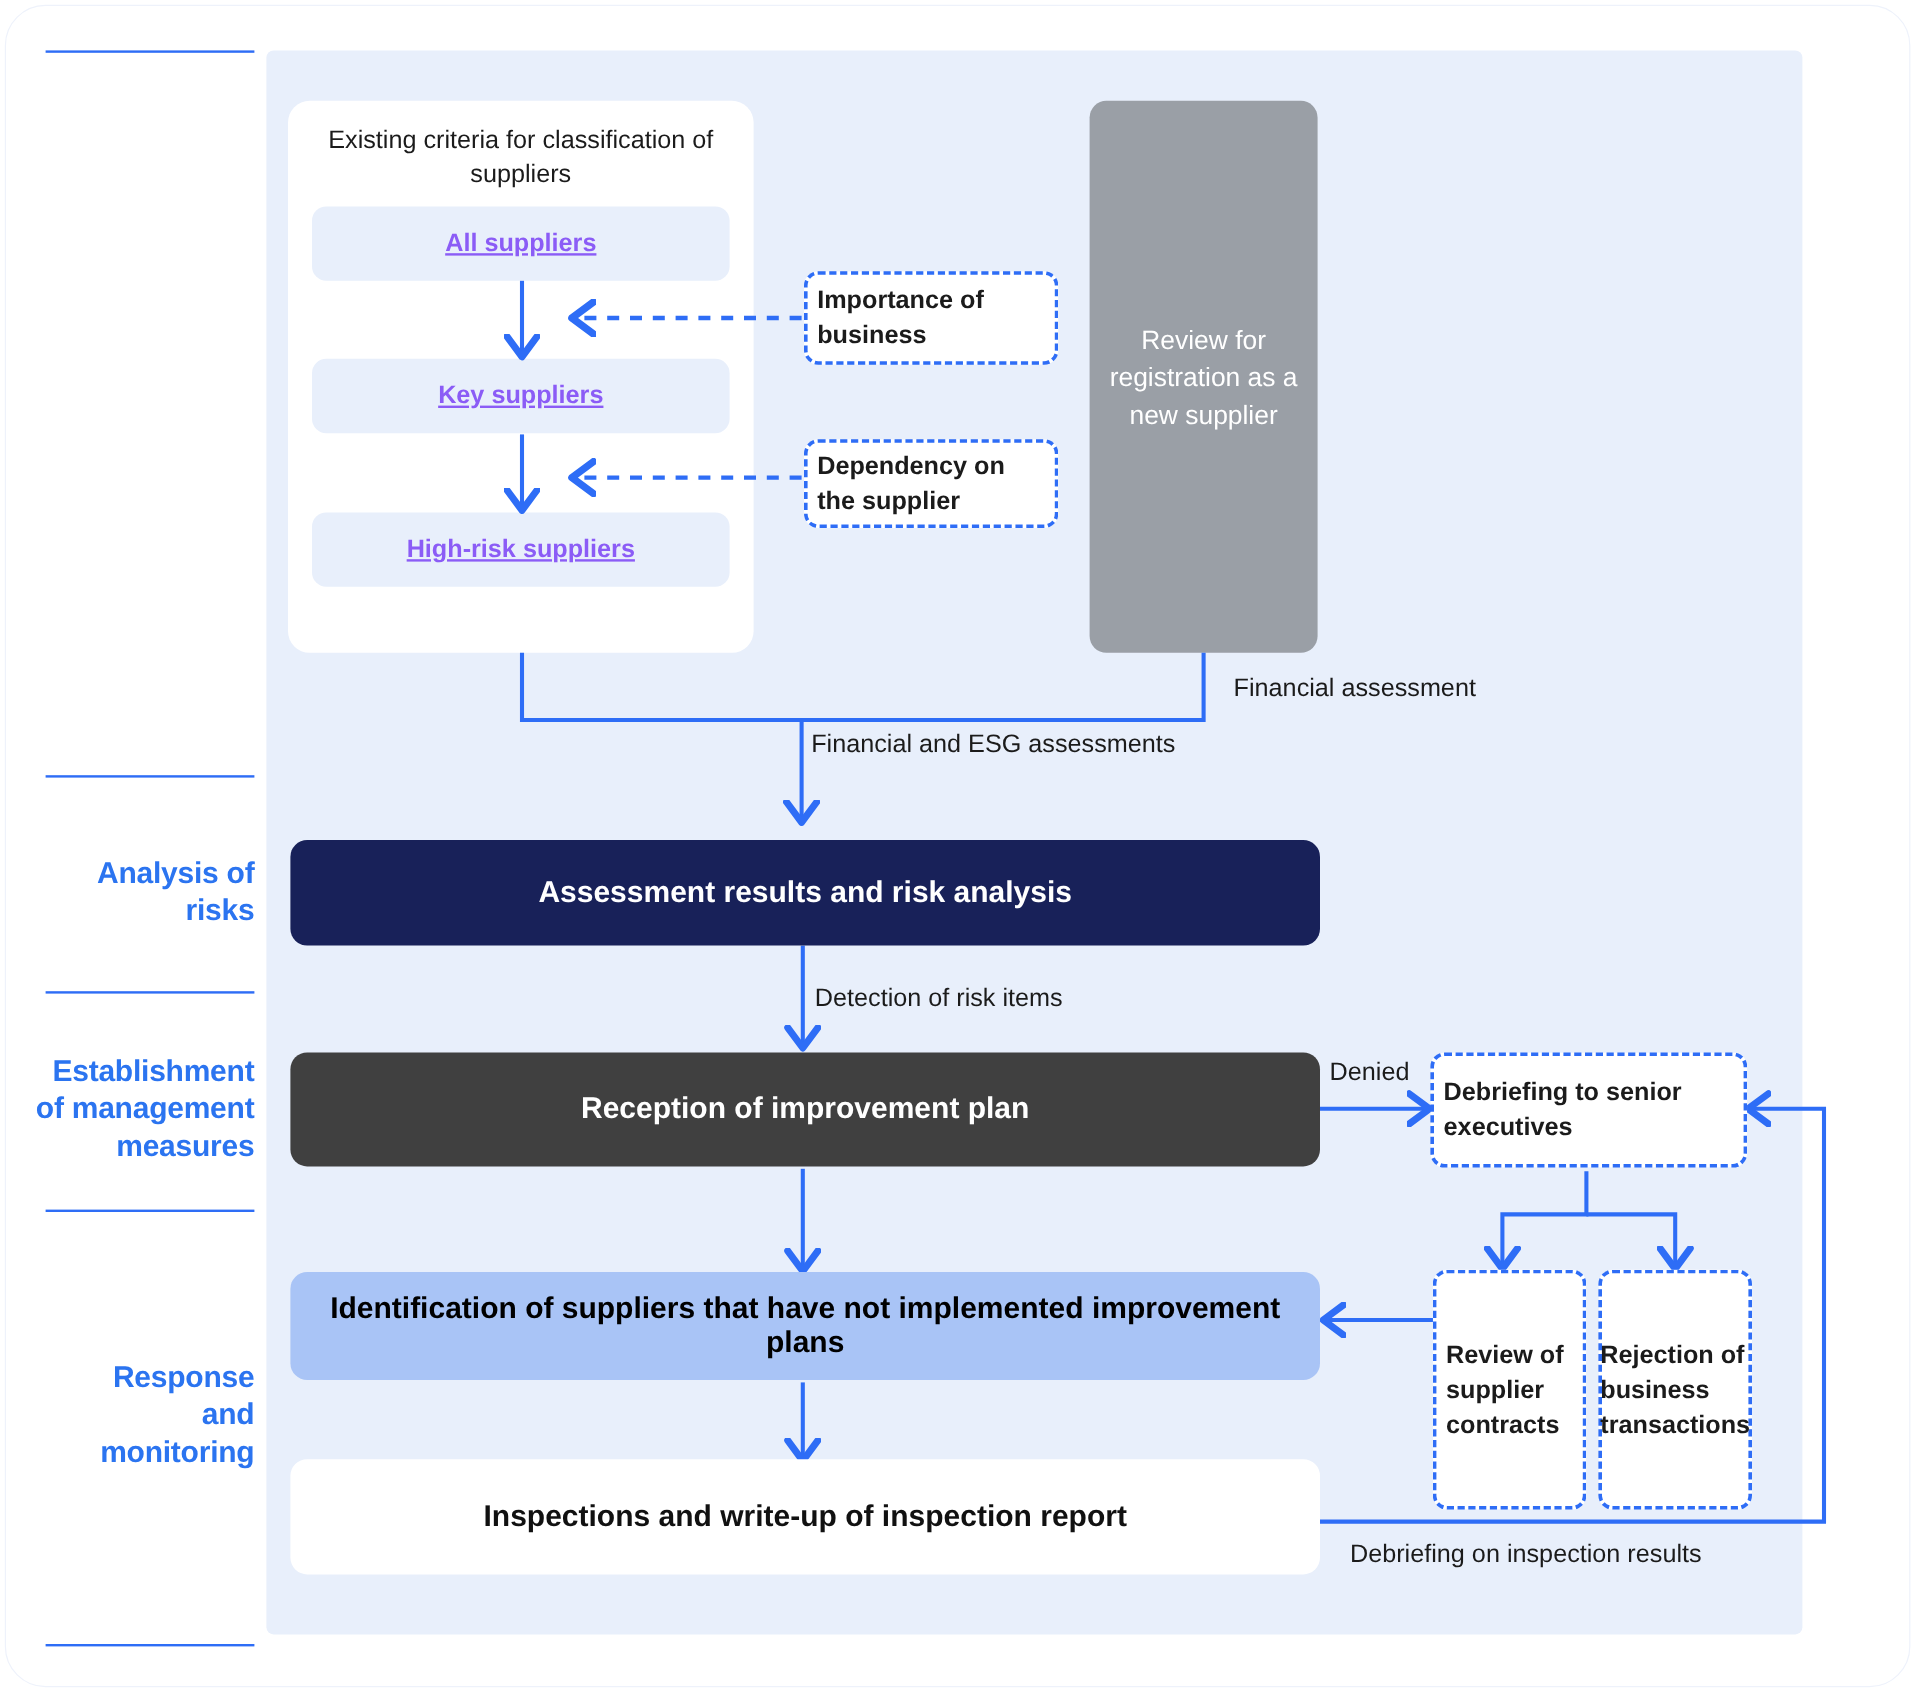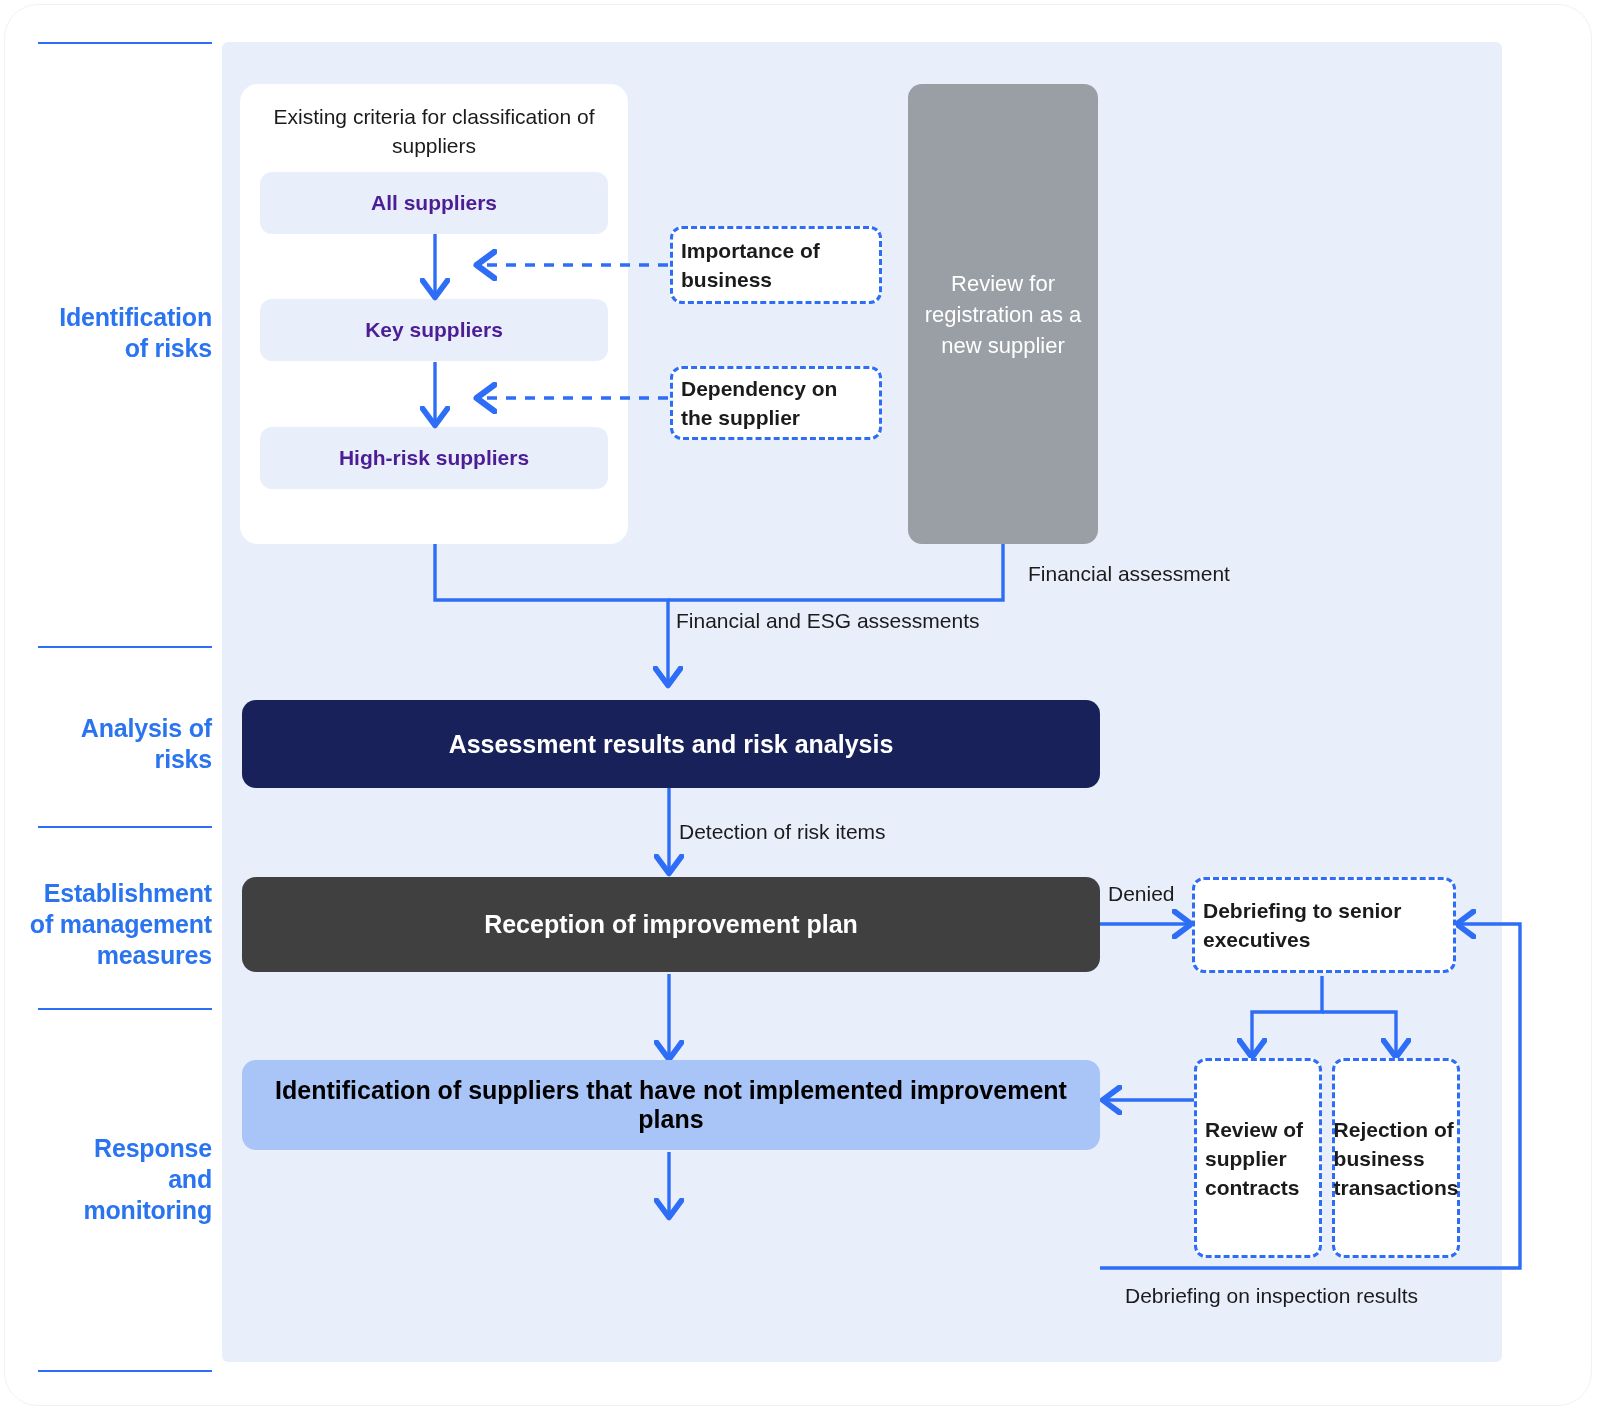--- a/index.html
+++ b/index.html
@@ -33,21 +33,21 @@
     background:#ffffff;border-radius:18px;
   }
   .classcard-title{
     position:absolute;left:22px;top:18px;width:344px;text-align:center;
     font-size:21px;line-height:29px;color:#1b1b1b;
   }
   .chip{
     position:absolute;left:20px;width:348px;height:62px;
     background:#e8effb;border-radius:12px;
     display:flex;align-items:center;justify-content:center;
-    font-size:21px;color:#4c1d95;font-weight:bold;
+    font-size:21px;color:#8b5cf6;font-weight:bold;text-decoration:underline;
   }
 
   
   .graybox{
     position:absolute;left:908px;top:84px;width:190px;height:460px;
     background:#9a9fa6;border-radius:14px;
     display:flex;align-items:center;justify-content:center;text-align:center;
     color:#ffffff;font-size:22px;line-height:31px;padding:0 10px;box-sizing:border-box;
   }
 
@@ -81,22 +81,20 @@
   <div class="frame"></div>
 
   <div class="panel"></div>
 
   <div class="rail-line" style="top:42px;"></div>
   <div class="rail-line" style="top:646px;"></div>
   <div class="rail-line" style="top:826px;"></div>
   <div class="rail-line" style="top:1008px;"></div>
   <div class="rail-line" style="top:1370px;"></div>
 
-  <div class="rail-label" style="top:302px;white-space:pre-line;">Identification
-of risks</div>
   <div class="rail-label" style="top:713px;white-space:pre-line;">Analysis of
 risks</div>
   <div class="rail-label" style="top:878px;white-space:pre-line;">Establishment
 of management
 measures</div>
   <div class="rail-label" style="top:1133px;white-space:pre-line;">Response
 and
 monitoring</div>
 
   <div class="classcard">
@@ -150,17 +148,18 @@
 
   <div class="edge-label" style="left:1028px;top:561px;">Financial assessment</div>
   <div class="edge-label" style="left:676px;top:608px;">Financial and ESG assessments</div>
   <div class="edge-label" style="left:679px;top:819px;">Detection of risk items</div>
   <div class="edge-label" style="left:1108px;top:881px;">Denied</div>
   <div class="edge-label" style="left:1125px;top:1283px;">Debriefing on inspection results</div>
 
   <div class="bar navy" style="top:700px;height:88px;">Assessment results and risk analysis</div>
   <div class="bar blue" style="top:877px;height:95px;">Reception of improvement plan</div>
   <div class="bar lightblue" style="top:1060px;height:90px;">Identification of suppliers that have not implemented improvement plans</div>
+  <div class="bar white" style="top:1216px;height:96px;">Inspections and write-up of inspection report</div>
 
   <div class="dashbox" style="left:1192px;top:877px;width:264px;height:96px;">Debriefing to senior executives</div>
   <div class="dashbox" style="left:1194px;top:1058px;width:128px;height:200px;">Review of supplier contracts</div>
   <div class="dashbox" style="left:1332px;top:1058px;width:128px;height:200px;">Rejection of business transactions</div>
 </div>
 
 </body></html>

